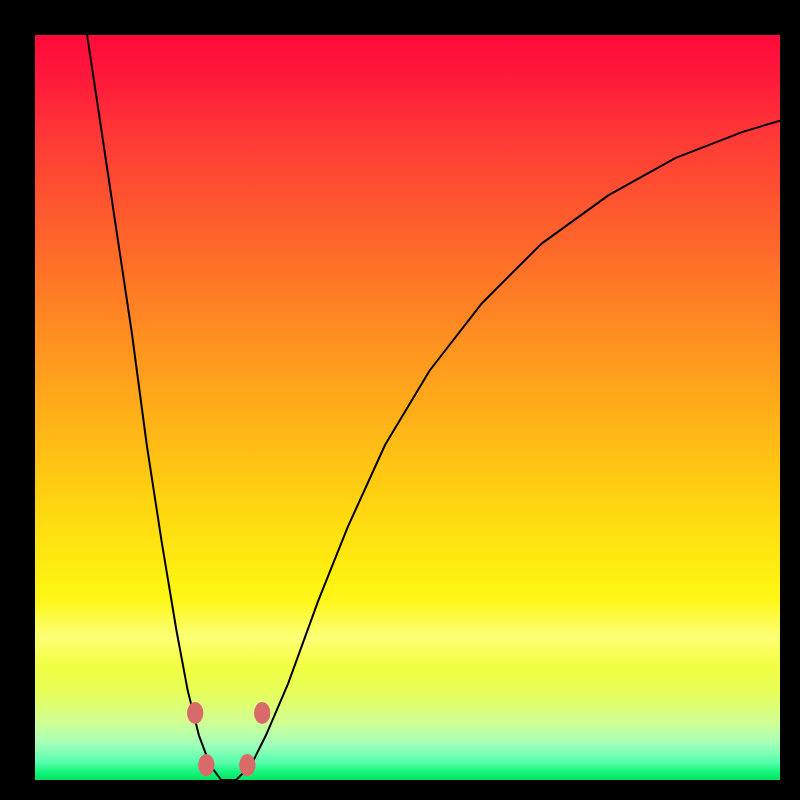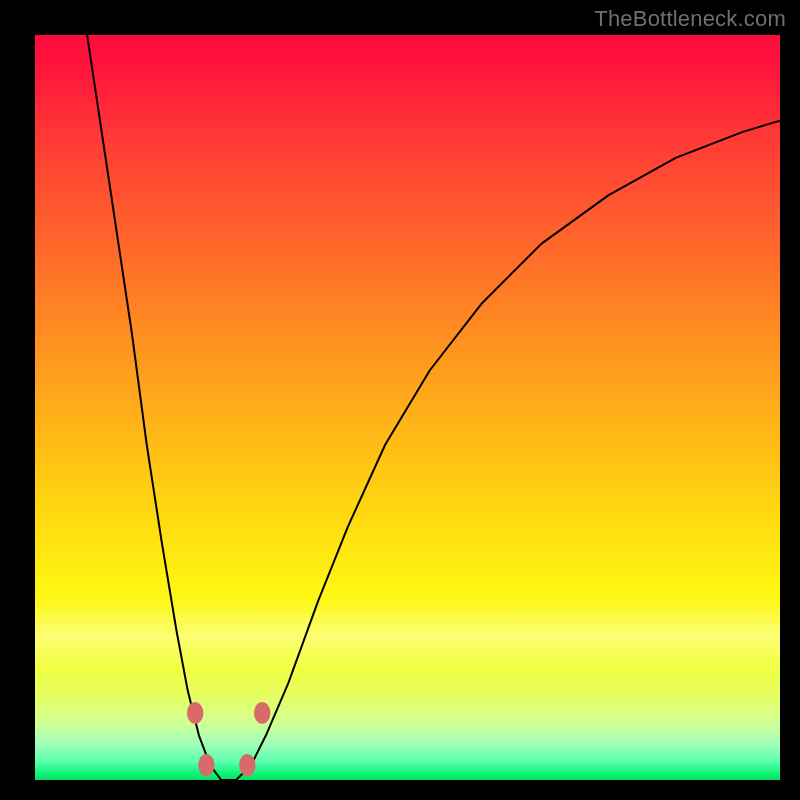--- a/index.html
+++ b/index.html
@@ -81,21 +81,20 @@
     letter-spacing: 0.2px;
     font-weight: 500;
     user-select: none;
   }
 </style>
 </head>
 <body>
 
 <div class="frame">
 
-  <div class="watermark">TheBottleneck.com</div>
 
   <div class="plot-area">
     <div class="gradient"></div>
     <div class="glow-band"></div>
 
     <svg class="curve" viewBox="0 0 100 100" preserveAspectRatio="none">
       <polyline id="curve-poly" fill="none" vector-effect="non-scaling-stroke" stroke-linecap="round" stroke-linejoin="round" points="7.00,0.00 10.00,20.00 13.00,40.00 15.00,55.00 17.00,68.00 19.00,80.00 20.50,88.00 22.00,94.00 23.50,98.00 25.00,100.00 27.00,100.00 29.00,98.00 31.00,94.00 34.00,87.00 38.00,76.00 42.00,66.00 47.00,55.00 53.00,45.00 60.00,36.00 68.00,28.00 77.00,21.50 86.00,16.50 95.00,13.00 100.00,11.50" stroke="#000000" stroke-width="2"></polyline>
       <g id="markers">
           <ellipse cx="21.50" cy="91.00" rx="1.1" ry="1.4850000000000003" fill="#d96a6a"></ellipse>
           <ellipse cx="23.00" cy="98.00" rx="1.1" ry="1.4850000000000003" fill="#d96a6a"></ellipse>

